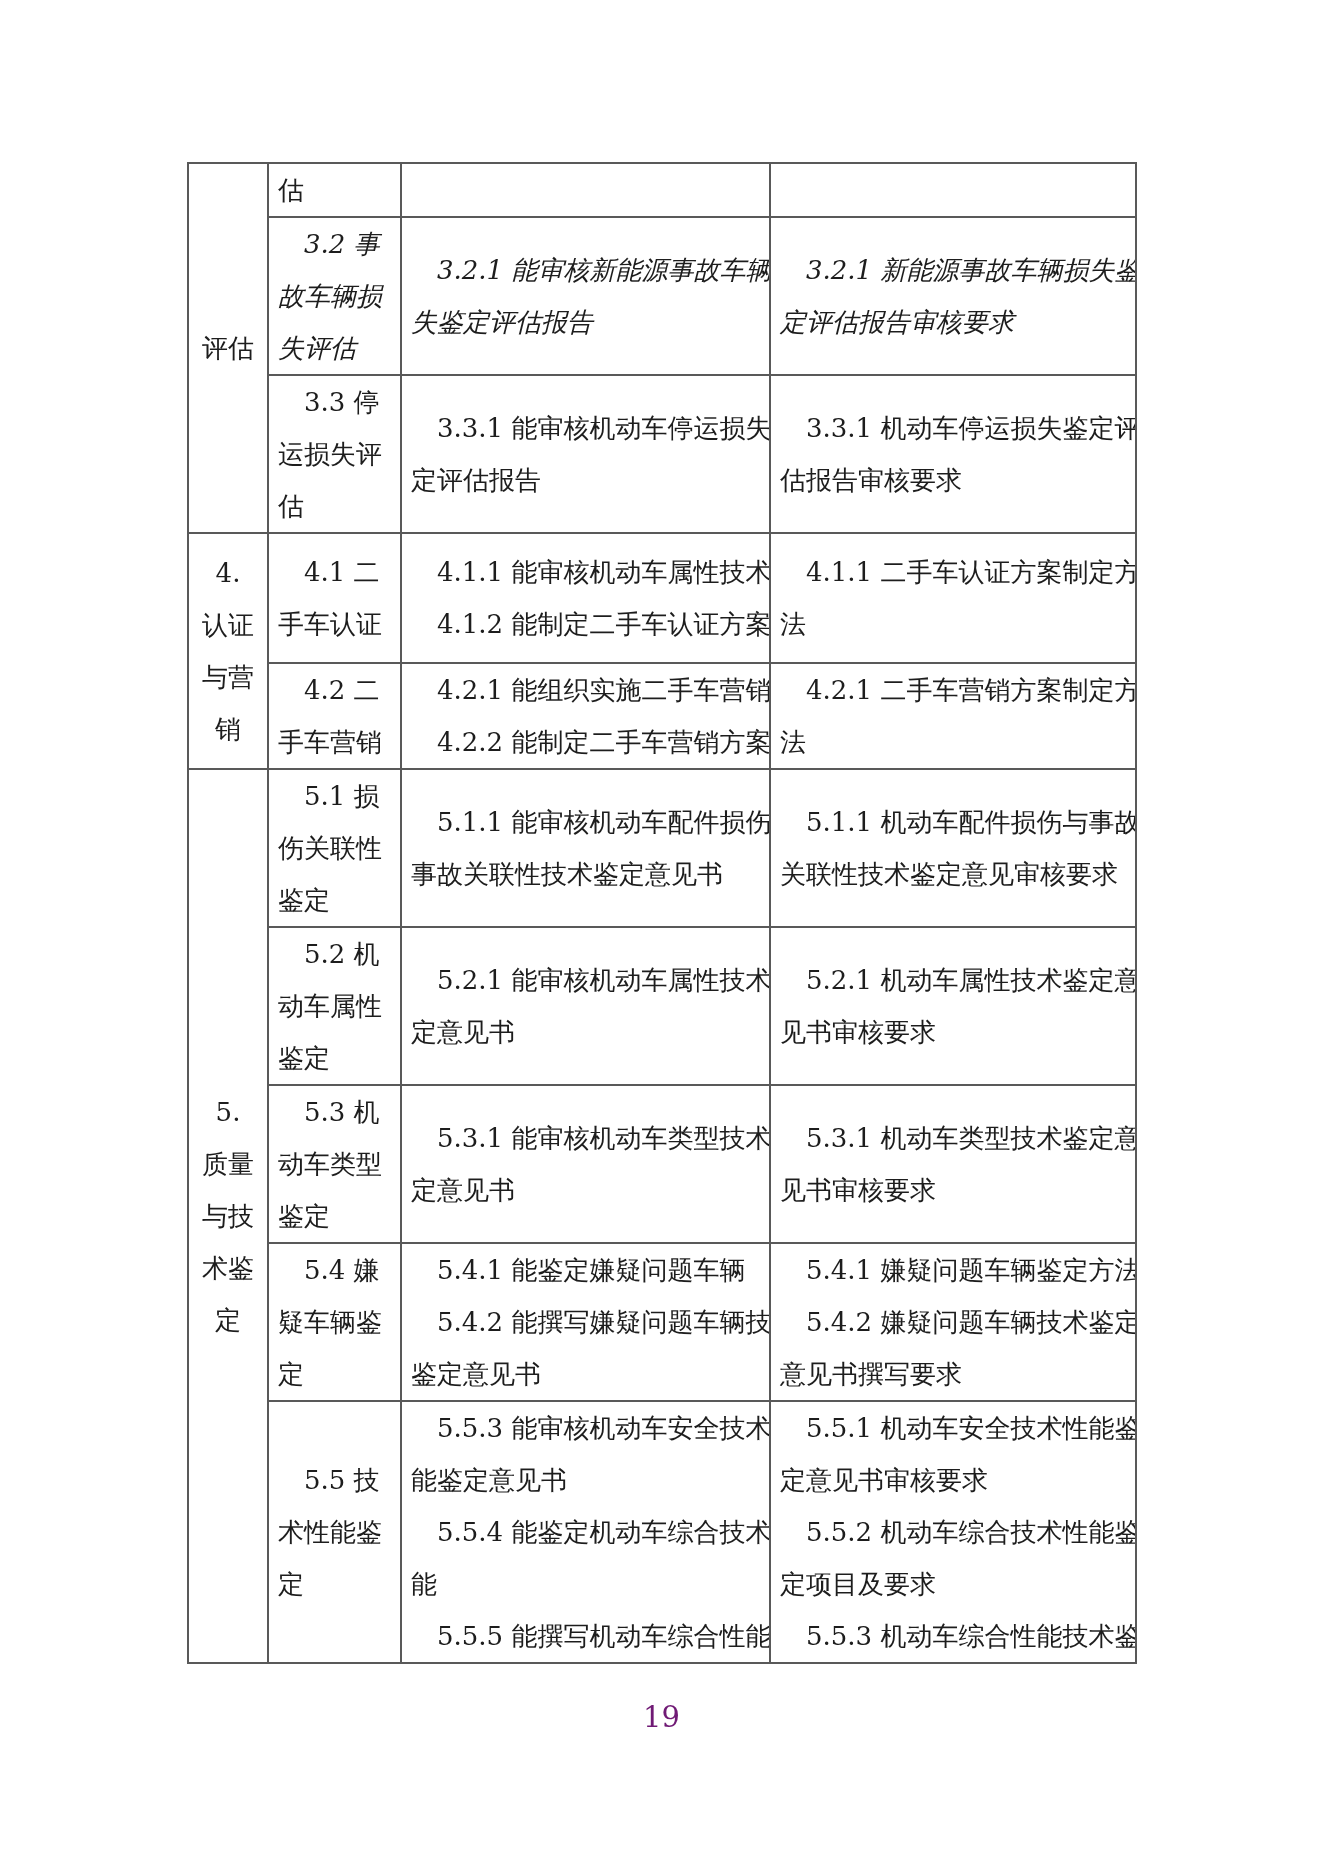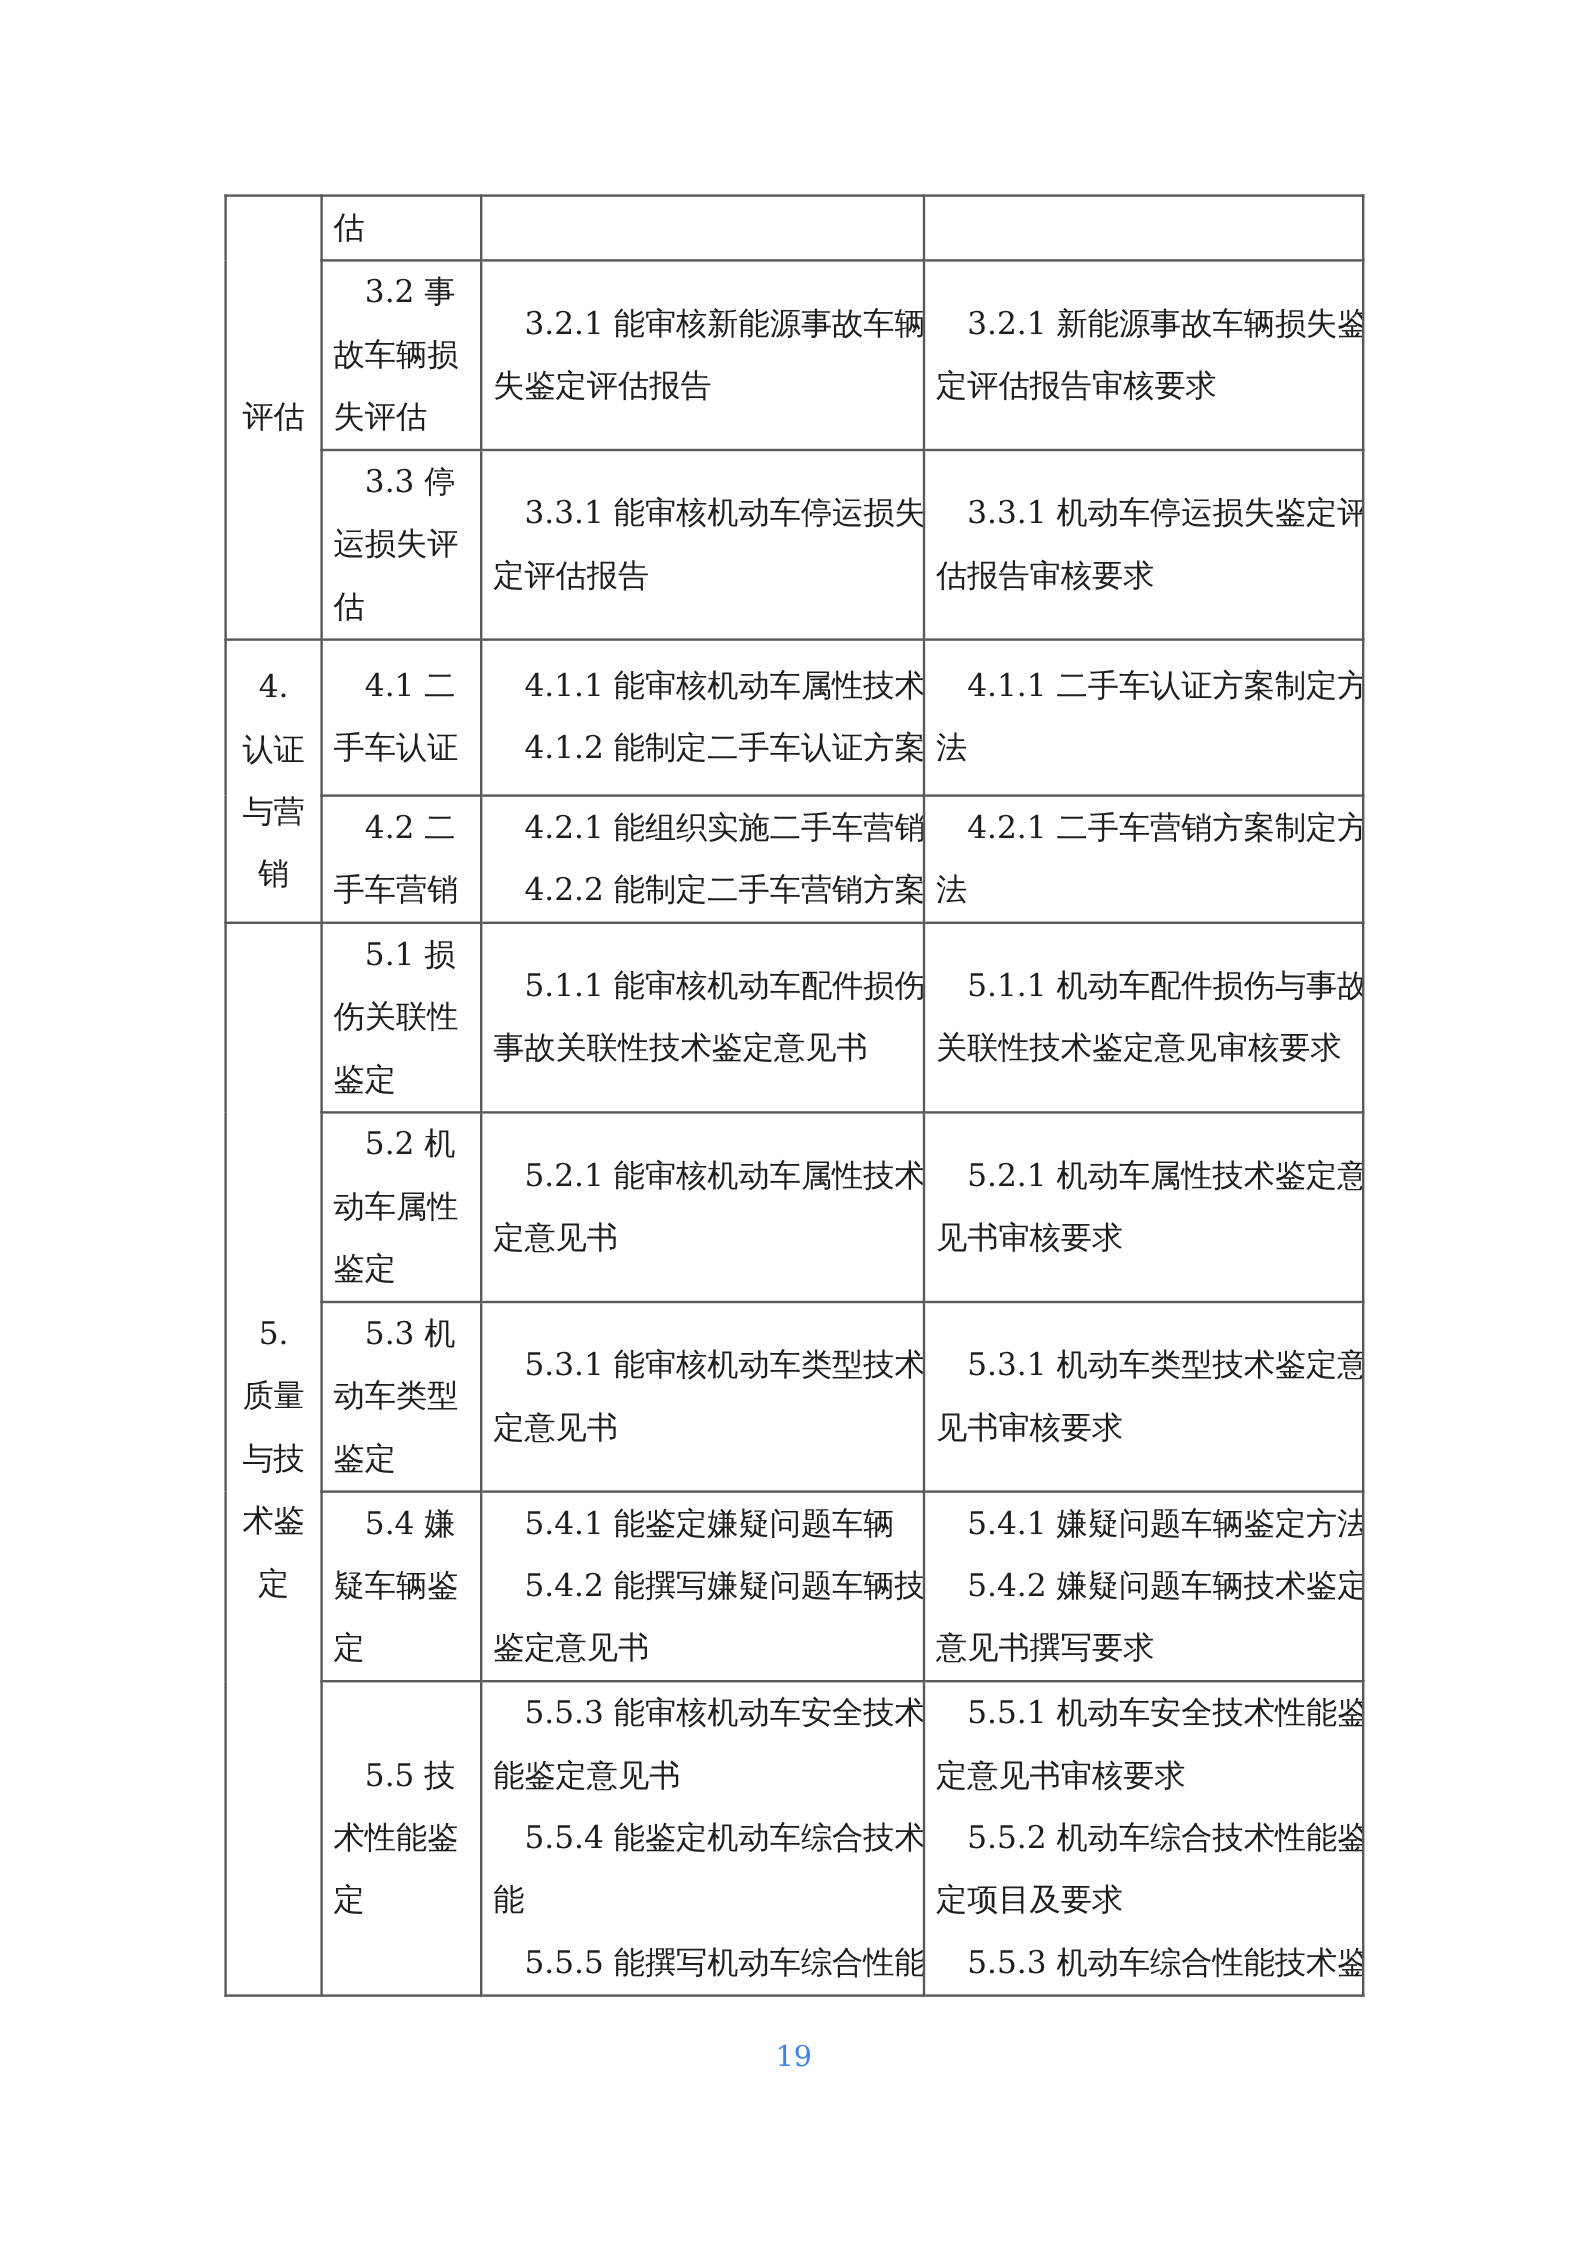--- a/index.html
+++ b/index.html
@@ -24,32 +24,32 @@
     padding:0 9px;
     font-size:26px;
     line-height:52px;
     vertical-align:middle;
     white-space:pre;
     overflow:hidden;
   }
   td.cat{text-align:center;}
   td.top{vertical-align:top;}
   tr.h1{height:53px;}
-  tr.h32{height:156px;}
+  tr.h32{height:156px;font-style:italic;}
   tr.h33{height:158px;}
   tr.h41{height:130px;}
   tr.h42{height:98px;}
   tr.h51{height:156px;}
   tr.h52{height:158px;}
   tr.h53{height:156px;}
   tr.h54{height:156px;margin-left:28px;}
   tr.h55{height:260px;}
   .pageno{
     position:absolute;left:0;top:1700px;width:100%;
-    text-align:center;font-size:24px;color:#3b82f6;
+    text-align:center;font-size:29px;color:#701a75;
     font-family:"DejaVu Serif","Liberation Serif",serif;
   }
 </style>
 </head>
 <body>
 
 <div class="page">
 
   <table class="grid">
     <colgroup>

